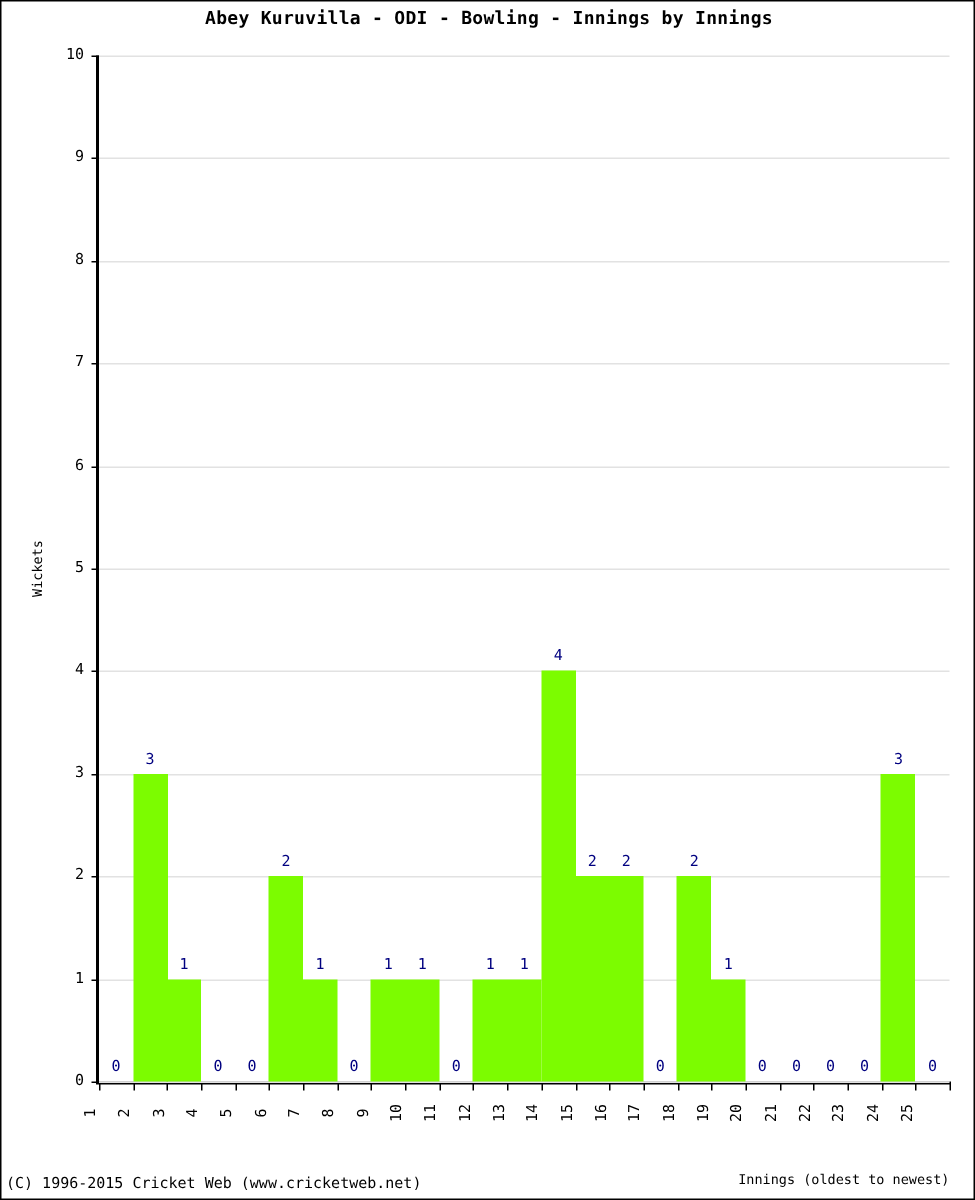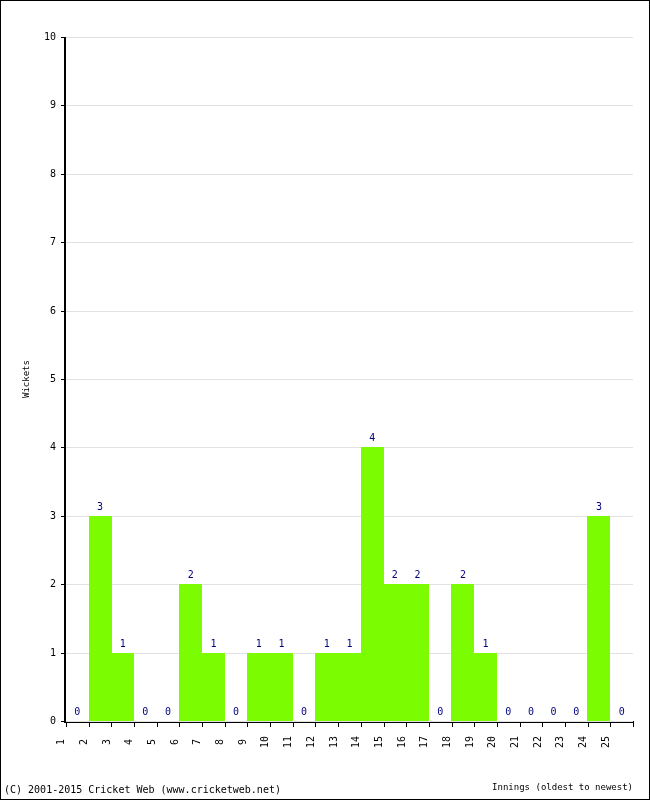--- a/index.html
+++ b/index.html
@@ -158,20 +158,21 @@
     font-size: 10px;
     color: #000000;
     white-space: nowrap;
   }
 </style>
 </head>
 <body>
 
 <div id="page">
 
+  <div id="chart-title">Abey Kuruvilla - ODI - Bowling - Innings by Innings</div>
 
   <div id="axis-y-line"></div>
   <div id="axis-x-line"></div>
 
   <div id="ylabel-wrap">
     <div id="ylabel">Wickets</div>
   </div>
 
   <div id="yticks">
       <div class="ytick-label" style="top: 715px; right: 593px;">0</div>
@@ -356,15 +357,15 @@
       </div>
       <div class="xtick-mark" style="left: 609.32px;"></div>
       <div class="xtick-label" style="left: 615.66px;">
         <span>25</span>
       </div>
       <div class="xtick-mark" style="left: 632px;"></div>
     </div>
 
   <div id="xlabel">Innings (oldest to newest)</div>
 
-  <div id="footer">(C) 2001-2015 Cricket Web (www.cricketweb.net)</div>
+  <div id="footer">(C) 1996-2015 Cricket Web (www.cricketweb.net)</div>
 
 </div>
 
 </body></html>

